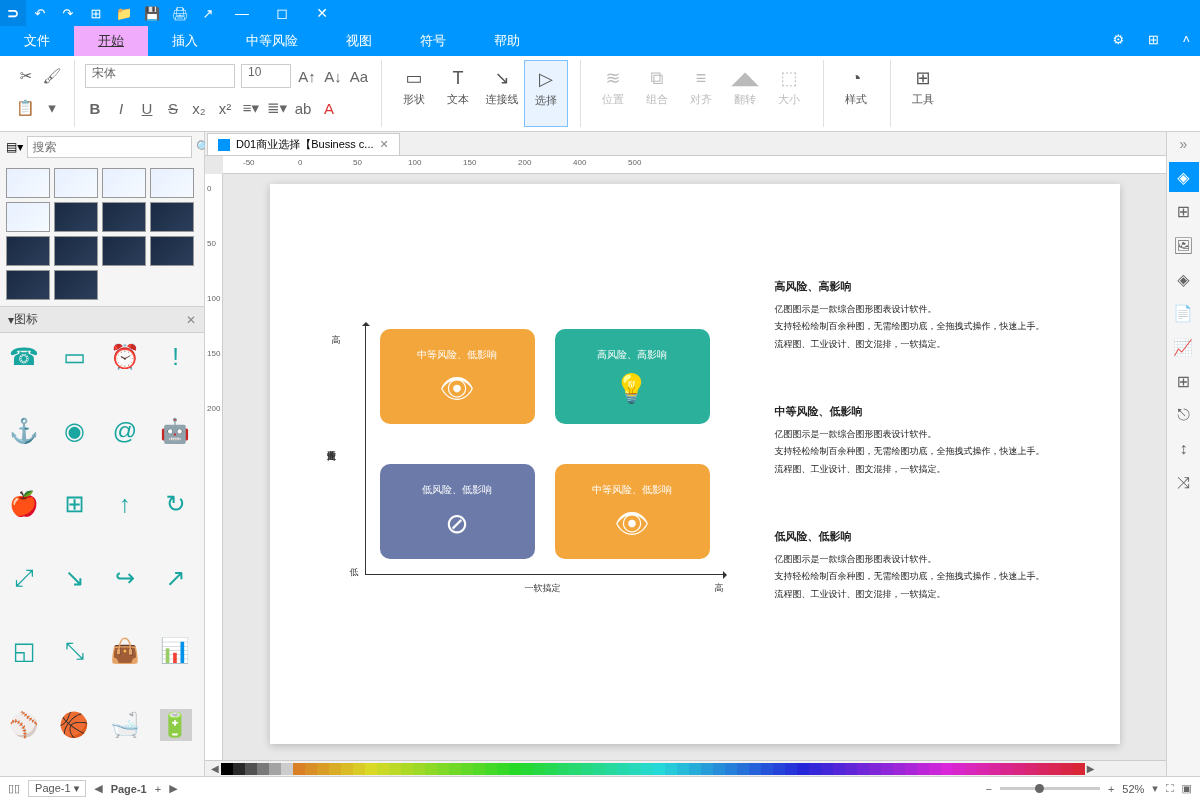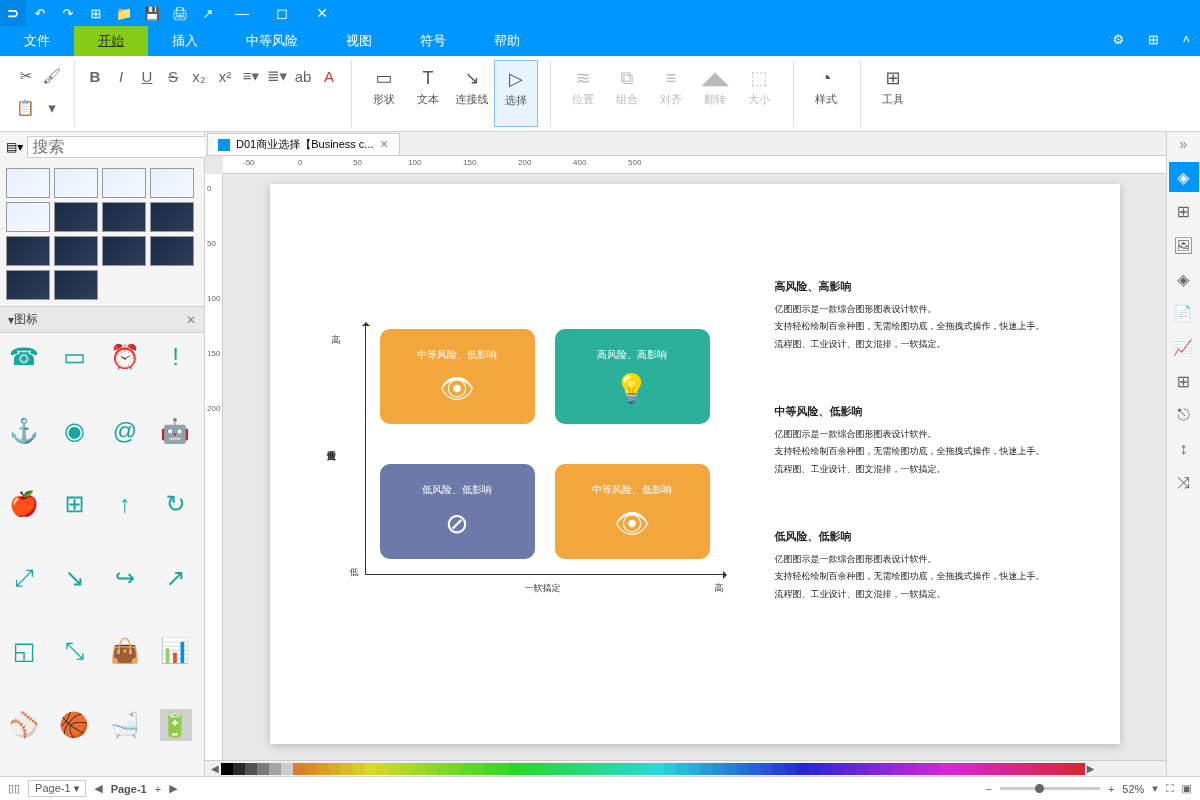--- a/index.html
+++ b/index.html
@@ -10,21 +10,21 @@
 .title-bar .logo { width: 26px; height: 26px; background: #0086e6; display: flex; align-items: center; justify-content: center; font-weight: bold; font-size: 14px; }
 .title-bar .qat { display: flex; gap: 0; }
 .title-bar .qat span { width: 28px; text-align: center; font-size: 13px; cursor: pointer; }
 .title-bar .title { flex: 1; text-align: center; font-size: 13px; }
 .title-bar .wincontrols { display: flex; }
 .title-bar .wincontrols span { width: 40px; text-align: center; font-size: 14px; cursor: pointer; }
 
 
 .menu-bar { background: #0096ff; height: 30px; display: flex; color: #fff; font-size: 13px; }
 .menu-bar .tab { padding: 6px 24px; cursor: pointer; }
-.menu-bar .tab.active { background: #84cc16; color: #333; text-decoration: underline; }
+.menu-bar .tab.active { background: #f0abfc; color: #333; text-decoration: underline; }
 .menu-bar .spacer { flex: 1; }
 .menu-bar .right span { padding: 6px 10px; display: inline-block; }
 
 
 .ribbon { height: 76px; border-bottom: 1px solid #d0d0d0; display: flex; padding: 4px 8px; gap: 2px; background: #fff; }
 .ribbon-group { display: flex; flex-direction: column; border-right: 1px solid #e0e0e0; padding: 0 8px; }
 .ribbon-group.nolabel { padding-right: 12px; }
 .ribbon-row { display: flex; align-items: center; gap: 6px; height: 32px; }
 .ribbon-icon { width: 20px; height: 20px; color: #666; display: flex; align-items: center; justify-content: center; font-size: 15px; cursor: pointer; }
 .ribbon-big { width: 44px; display: flex; flex-direction: column; align-items: center; gap: 2px; cursor: pointer; padding-top: 6px; }
@@ -37,21 +37,21 @@
 
 
 .main-area { display: flex; height: calc(800px - 26px - 30px - 76px - 24px); }
 
 
 .left-panel { width: 205px; background: #f5f5f5; border-right: 1px solid #d0d0d0; display: flex; flex-direction: column; }
 .panel-header { height: 26px; display: flex; align-items: center; padding: 0 8px; font-size: 12px; color: #444; border-bottom: 1px solid #e0e0e0; }
 .panel-header .pcollapse { margin-left: auto; color: #888; cursor: pointer; }
 .search-row { display: flex; align-items: center; padding: 4px 6px; gap: 4px; }
 .search-row .libico { width: 20px; text-align: center; }
-.search-row input { flex: 1; border: 1px solid #ccc; height: 22px; padding: 0 4px; font-size: 16px; }
+.search-row input { flex: 1; border: 1px solid #ccc; height: 22px; padding: 0 4px; font-size: 12px; }
 .search-row .sbtn { width: 22px; text-align: center; color: #666; }
 .thumbs { padding: 6px; display: flex; flex-wrap: wrap; gap: 4px; }
 .thumbs .th { width: 44px; height: 30px; background: linear-gradient(135deg,#1a2a44,#2c3e5a); border: 1px solid #999; }
 .thumbs .th.light { background: linear-gradient(135deg,#e8f0ff,#f5faff); }
 .section-title { background: #e8e8e8; padding: 4px 8px; font-size: 12px; color: #444; display: flex; align-items: center; border-top: 1px solid #d0d0d0; border-bottom: 1px solid #d0d0d0; }
 .section-title .x { margin-left: auto; color: #888; }
 .icon-grid { padding: 8px; display: grid; grid-template-columns: repeat(4, 1fr); gap: 14px 14px; overflow-y: auto; flex: 1; }
 .icon-grid .ic { width: 32px; height: 32px; color: #1aa6a0; display: flex; align-items: center; justify-content: center; font-size: 24px; cursor: pointer; }
 .icon-grid .ic.sel { background: #d0d0d0; }
 
@@ -145,20 +145,27 @@
     <div class="ribbon-row">
       <span class="ribbon-icon">✂</span>
       <span class="ribbon-icon">🖌</span>
     </div>
     <div class="ribbon-row">
       <span class="ribbon-icon">📋</span>
       <span class="ribbon-icon">▾</span>
     </div>
   </div>
   <div class="ribbon-group nolabel">
+    <div class="ribbon-row">
+      <div class="font-select">宋体</div>
+      <div class="size-select">10</div>
+      <span class="ribbon-icon">A↑</span>
+      <span class="ribbon-icon">A↓</span>
+      <span class="ribbon-icon">Aa</span>
+    </div>
     <div class="ribbon-row">
       <span class="ribbon-icon" style="font-weight:bold">B</span>
       <span class="ribbon-icon" style="font-style:italic">I</span>
       <span class="ribbon-icon" style="text-decoration:underline">U</span>
       <span class="ribbon-icon" style="text-decoration:line-through">S</span>
       <span class="ribbon-icon">x₂</span>
       <span class="ribbon-icon">x²</span>
       <span class="ribbon-icon">≡▾</span>
       <span class="ribbon-icon">≣▾</span>
       <span class="ribbon-icon">ab</span>

